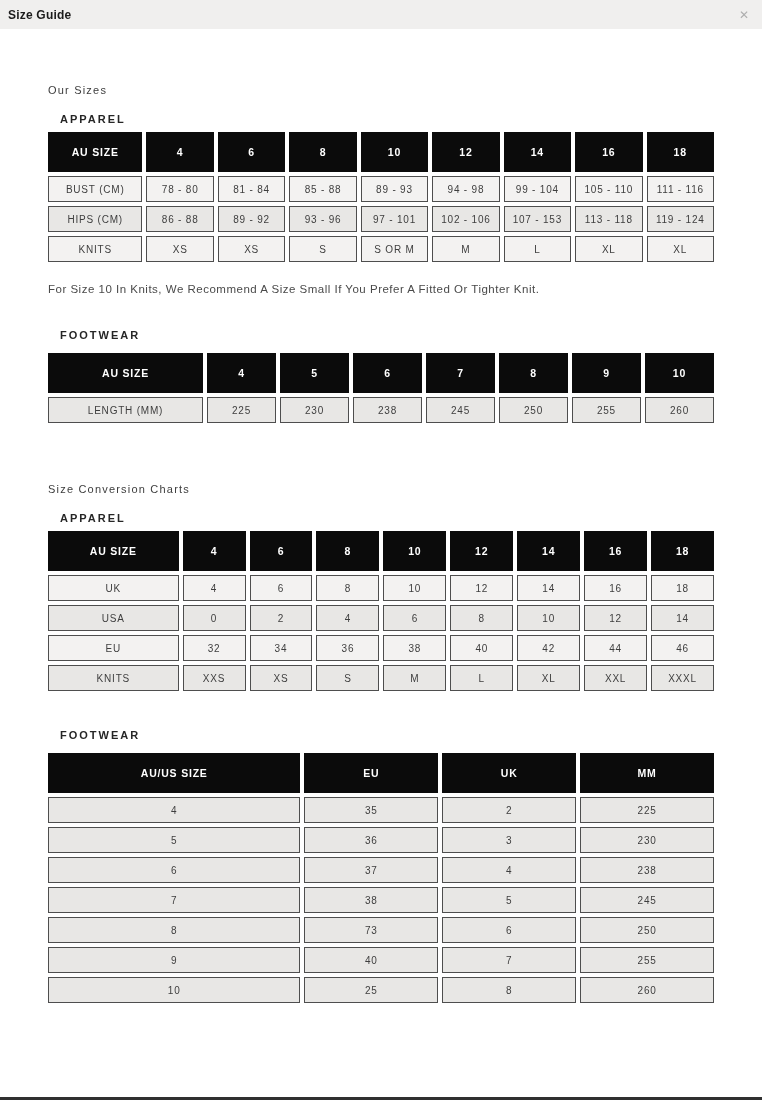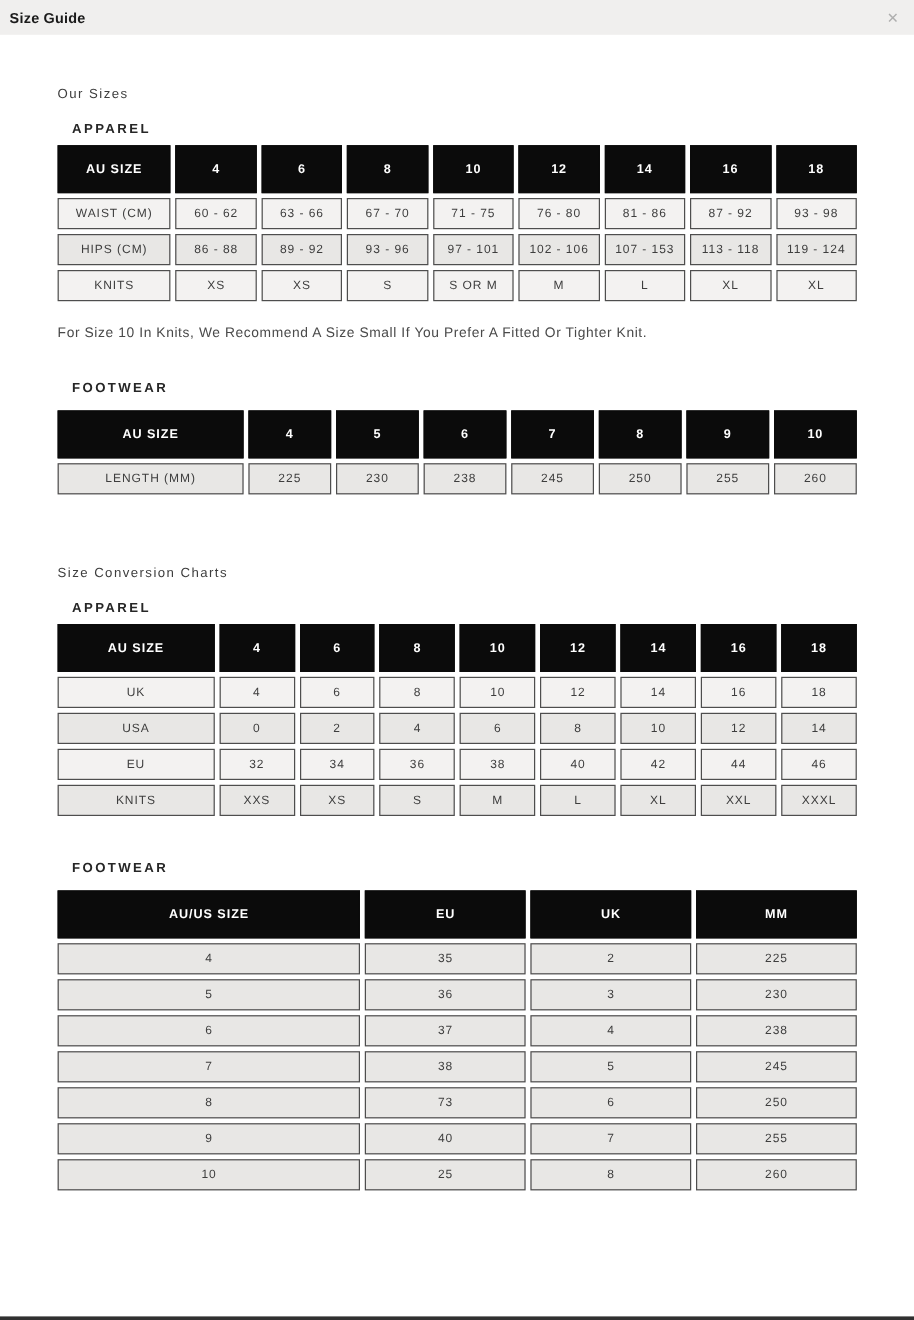--- a/index.html
+++ b/index.html
@@ -34,21 +34,21 @@
     font-size: 12px;
     line-height: 1;
     cursor: pointer;
     font-family: "Liberation Sans", sans-serif;
   }
 
   
   .content { padding: 0 48px; }
 
   .eyebrow {
-    margin-top: 44px;
+    margin-top: 55px;
     font-size: 11px;
     letter-spacing: 1.2px;
     color: #3d3d3d;
     line-height: 13px;
   }
   .eyebrow.conv { margin-top: 56px; }
 
   .section-label {
     font-size: 11px;
     font-weight: bold;
@@ -144,29 +144,29 @@
             <th>8</th>
             <th>10</th>
             <th>12</th>
             <th>14</th>
             <th>16</th>
             <th>18</th>
           </tr>
         </thead>
         <tbody>
           <tr>
-            <td>WAIST (CM)</td>
-            <td>60 - 62</td>
-            <td>63 - 66</td>
-            <td>67 - 70</td>
-            <td>71 - 75</td>
-            <td>76 - 80</td>
-            <td>81 - 86</td>
-            <td>87 - 92</td>
-            <td>93 - 98</td>
+            <td>BUST (CM)</td>
+            <td>78 - 80</td>
+            <td>81 - 84</td>
+            <td>85 - 88</td>
+            <td>89 - 93</td>
+            <td>94 - 98</td>
+            <td>99 - 104</td>
+            <td>105 - 110</td>
+            <td>111 - 116</td>
           </tr>
           <tr>
             <td>HIPS (CM)</td>
             <td>86 - 88</td>
             <td>89 - 92</td>
             <td>93 - 96</td>
             <td>97 - 101</td>
             <td>102 - 106</td>
             <td>107 - 153</td>
             <td>113 - 118</td>

